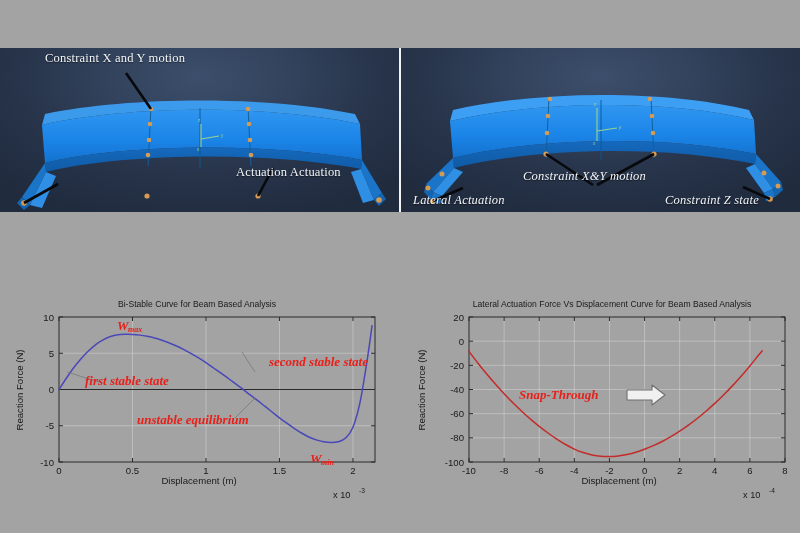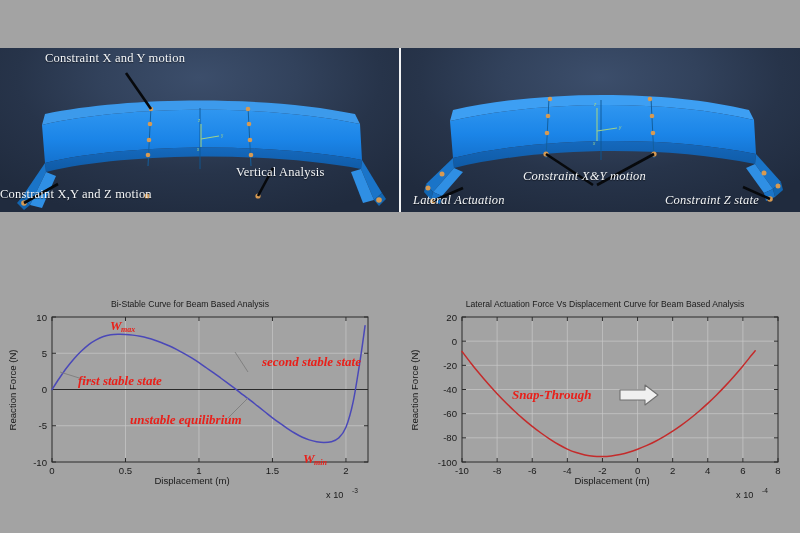--- a/index.html
+++ b/index.html
@@ -30,21 +30,21 @@
     font-family:"Liberation Serif", serif;
     font-size:12.5px;
     letter-spacing:0.2px;
     white-space:nowrap;
     text-shadow:0 1px 1px rgba(0,0,0,.55);
     line-height:1;
   }
 
   
   .charts{position:absolute;left:0;top:285px;width:800px;height:230px;}
-  .chart-box{position:absolute;top:0;width:400px;height:230px;}
+  .chart-box{position:absolute;top:0;width:400px;height:230px;margin-left:7px;}
   .chart-box.left{left:0;}
   .chart-box.right{left:400px;}
   .chart-svg{position:absolute;left:0;top:0;width:400px;height:230px;}
 
   .ch-title{font-family:"Liberation Sans",sans-serif;font-size:8.6px;fill:#1a1a1a;text-anchor:middle;}
   .ch-tick{font-family:"Liberation Sans",sans-serif;font-size:9.6px;fill:#1a1a1a;}
   .ch-axlabel{font-family:"Liberation Sans",sans-serif;font-size:9.6px;fill:#1a1a1a;text-anchor:middle;}
   .ch-expo{font-family:"Liberation Sans",sans-serif;font-size:9.2px;fill:#1a1a1a;}
   .ch-expo-sup{font-family:"Liberation Sans",sans-serif;font-size:6.6px;fill:#1a1a1a;}
   .ch-annot{
@@ -116,22 +116,21 @@
           <text x="221" y="89" font-size="4.5" fill="#9fd28a" stroke="none">y</text>
           <text x="197" y="103" font-size="4.5" fill="#9fd28a" stroke="none">x</text>
         </g>
 
         <path d="M 151,61 L 126,25" stroke="#07090c" stroke-width="2.6" fill="none"></path>
         <path d="M 258,148 L 273,120" stroke="#07090c" stroke-width="2.6" fill="none"></path>
         <path d="M 24,155 L 58,136" stroke="#07090c" stroke-width="2.6" fill="none"></path>
       </svg>
 
       <div class="cad-label" style="left:45px;top:4px;">Constraint X and Y motion</div>
-      <div class="cad-label" style="left:236px;top:118px;">Vertical Analysis</div>
-      <div class="cad-label" style="left:0px;top:140px;">Constraint X,Y and Z motion</div>
+      <div class="cad-label" style="left:236px;top:118px;">Actuation Actuation</div>
     </div>
 
     <div class="cad-divider"></div>
 
     <div class="cad-panel right">
       <svg class="cad-svg" viewBox="0 0 399 164" preserveAspectRatio="none">
         <defs>
           <linearGradient id="beamTopR" x1="0" y1="0" x2="0" y2="1">
             <stop offset="0%" stop-color="#2f96f0"></stop>
             <stop offset="55%" stop-color="#1b85e8"></stop>

